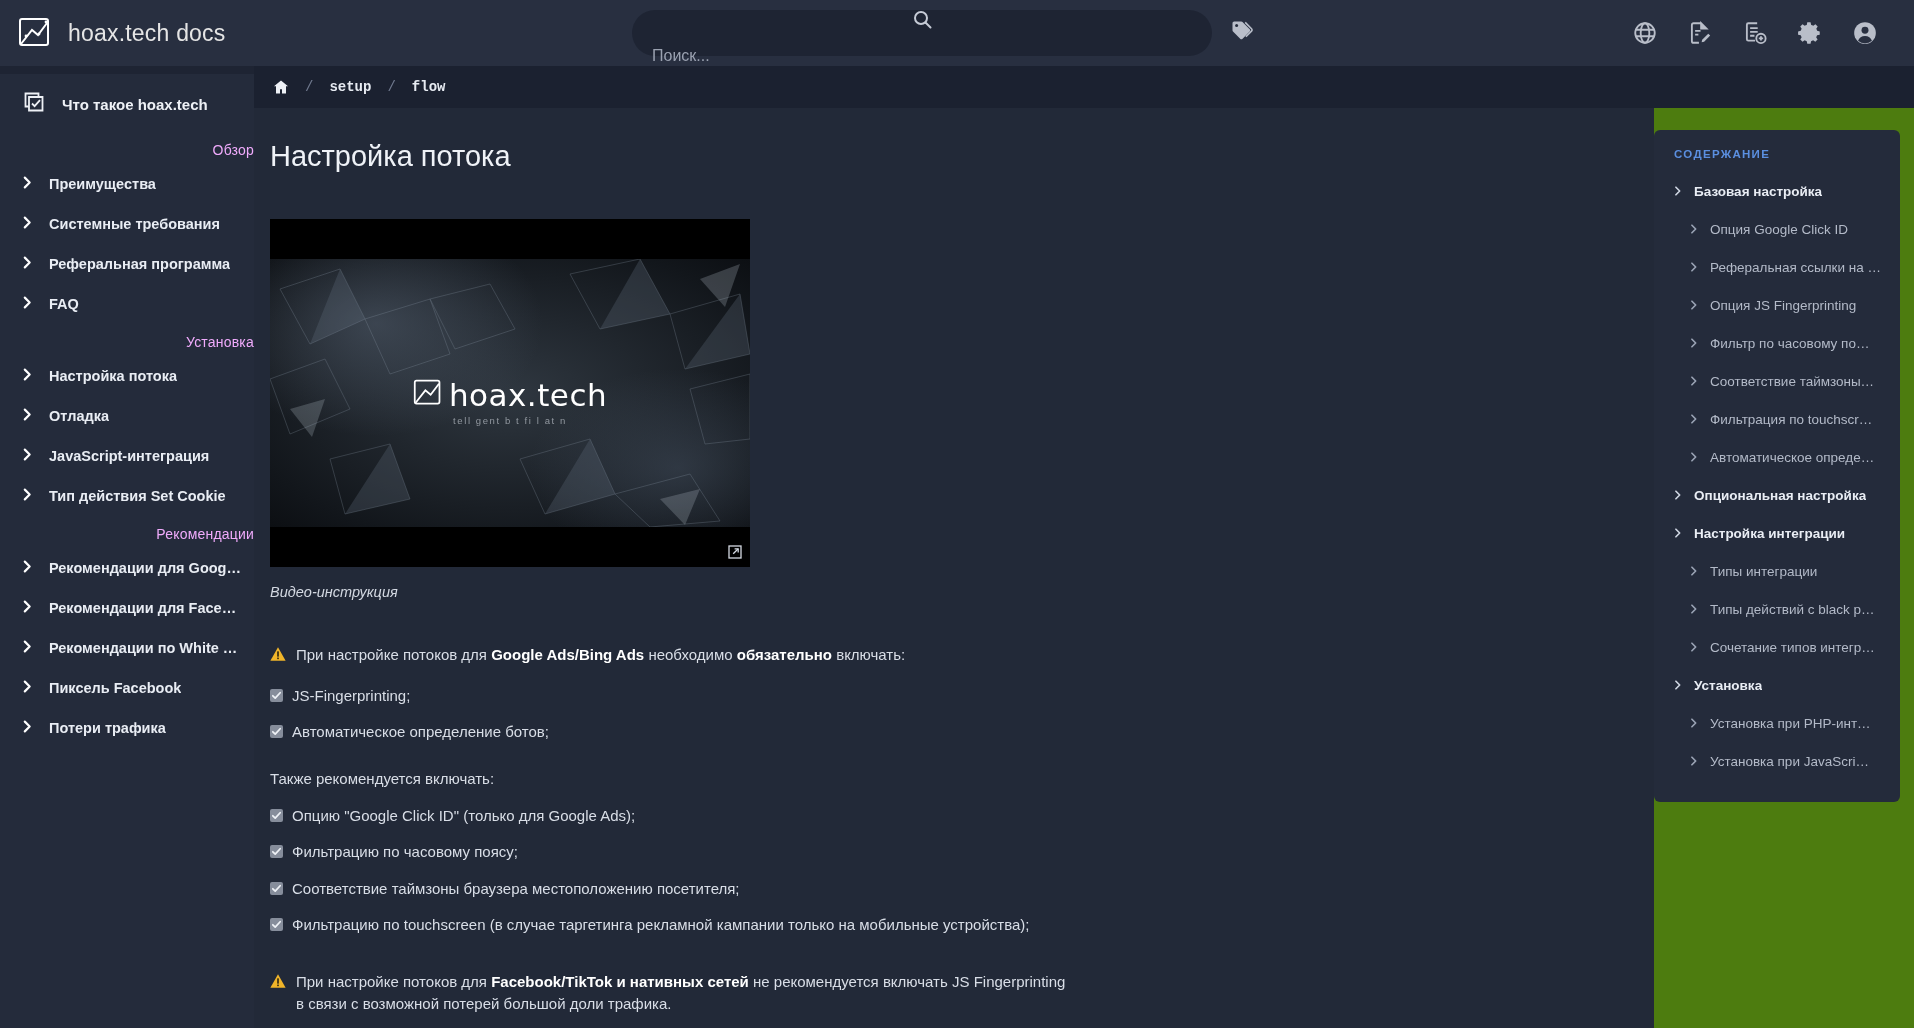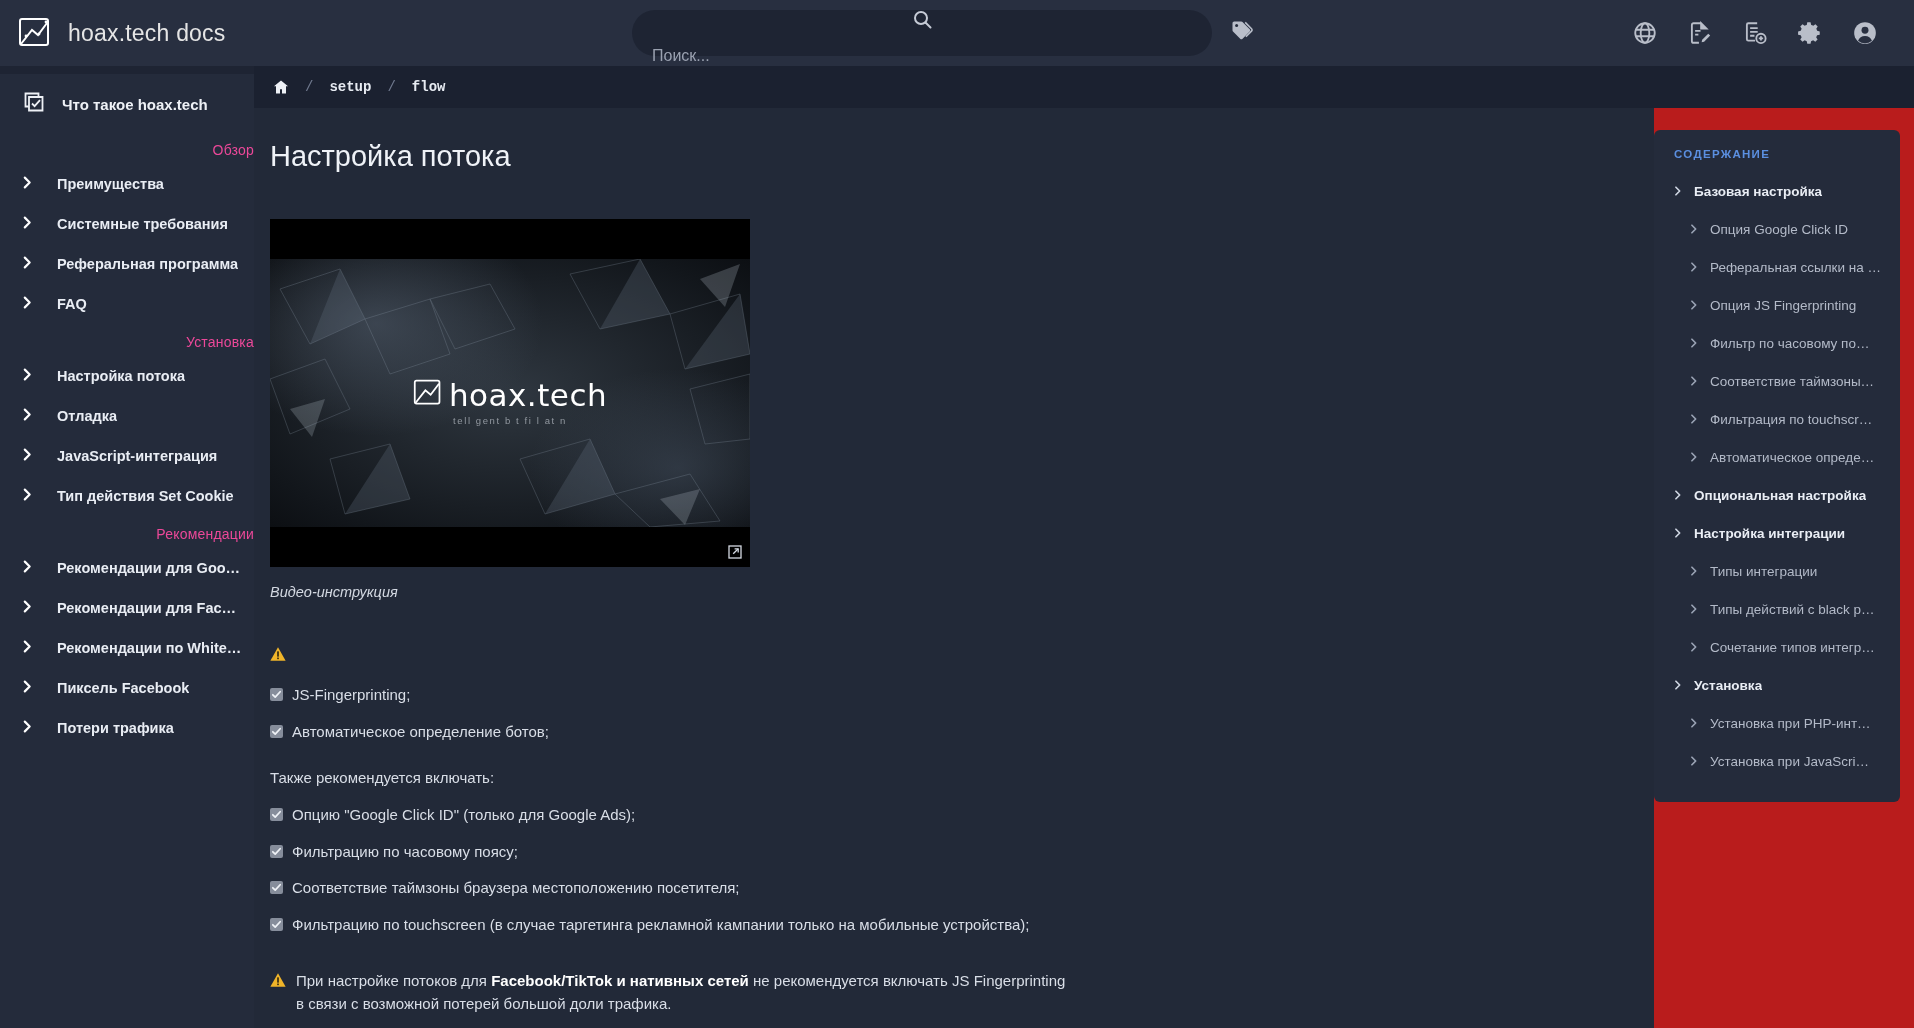--- a/index.html
+++ b/index.html
@@ -39,24 +39,24 @@
     background: #242b3b;
     overflow: hidden;
     text-align: right;
   }
   .side-top {
     display: flex; align-items: center; gap: 16px;
     padding: 16px 18px 14px 22px;
   }
   .side-top-label { color: #eef1f6; font-size: 15px; font-weight: bold; white-space: nowrap; }
   .side-group-label {
-    color: #ec4899; font-size: 14px; padding: 10px 0 6px 32px; letter-spacing: .2px;
+    color: #f0abfc; font-size: 14px; padding: 10px 0 6px 32px; letter-spacing: .2px;
   }
   .side-item {
-    display: flex; align-items: center; gap: 24px;
+    display: flex; align-items: center; gap: 16px;
     padding: 10px 10px 10px 22px; cursor: pointer; min-height: 40px;
   }
   .side-item .chev { flex: 0 0 10px; }
   .side-item-label {
     color: #e9edf4; font-size: 14.5px; font-weight: bold; white-space: nowrap;
     overflow: hidden; text-overflow: ellipsis;
   }
 
   
   .crumbbar {
@@ -116,21 +116,21 @@
     display: flex; align-items: center; justify-content: center;
     cursor: pointer;
   }
   .cbox svg { display: block; }
   .cbtext { color: #d9dee7; font-size: 15px; line-height: 1.5; }
   .plain { color: #d9dee7; font-size: 15px; margin-top: 26px; }
 
   
   .tocpane {
     position: absolute; top: 108px; left: 1654px; width: 260px; height: 920px;
-    background: #b91c1c;
+    background: #4d7c0f;
   }
   .toccard {
     margin: 22px 14px 0 0; width: 246px; background: #242b3b;
     border-radius: 6px; padding: 18px 0 22px 0;
   }
   .toc-head {
     color: #5b8fe0; font-size: 11.5px; font-weight: bold; letter-spacing: 1.3px;
     padding: 0 0 12px 20px;
   }
   .toc-item { display: flex; align-items: center; gap: 12px; padding: 10px 12px 10px 20px; cursor: pointer; }
@@ -382,20 +382,23 @@
     <div class="video-caption">Видео-инструкция</div>
 
     <div class="note">
       <span class="warn-icon">
         <svg width="16" height="16" viewBox="0 0 18 16" fill="#f0b429">
           <path d="M9 0.5 17.6 15.5H0.4z"></path>
           <rect x="8.1" y="5" width="1.8" height="6" fill="#2b2410"></rect>
           <rect x="8.1" y="12" width="1.8" height="1.8" fill="#2b2410"></rect>
         </svg>
       </span>
+      <div class="note-text">
+        <span>При настройке потоков для </span><b>Google Ads/Bing Ads</b><span> необходимо </span><b>обязательно</b><span> включать:</span>
+      </div>
     </div>
 
     <div id="required-list">
         <div class="cbrow">
           <span class="cbox">
             <svg width="11" height="11" viewBox="0 0 12 12" fill="none" stroke="#eef1f6" stroke-width="1.9" stroke-linecap="round" stroke-linejoin="round">
               <path d="M2 6.3 L4.6 8.9 L10 3"></path>
             </svg>
           </span>
           <span class="cbtext">JS-Fingerprinting;</span>

